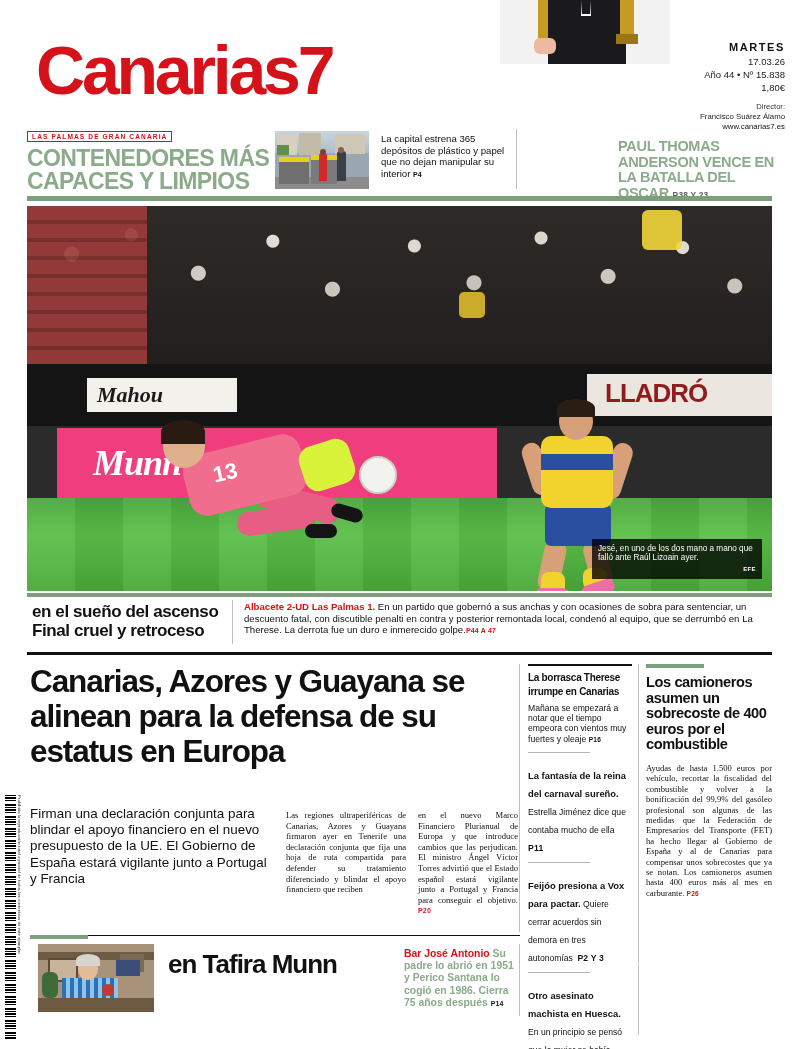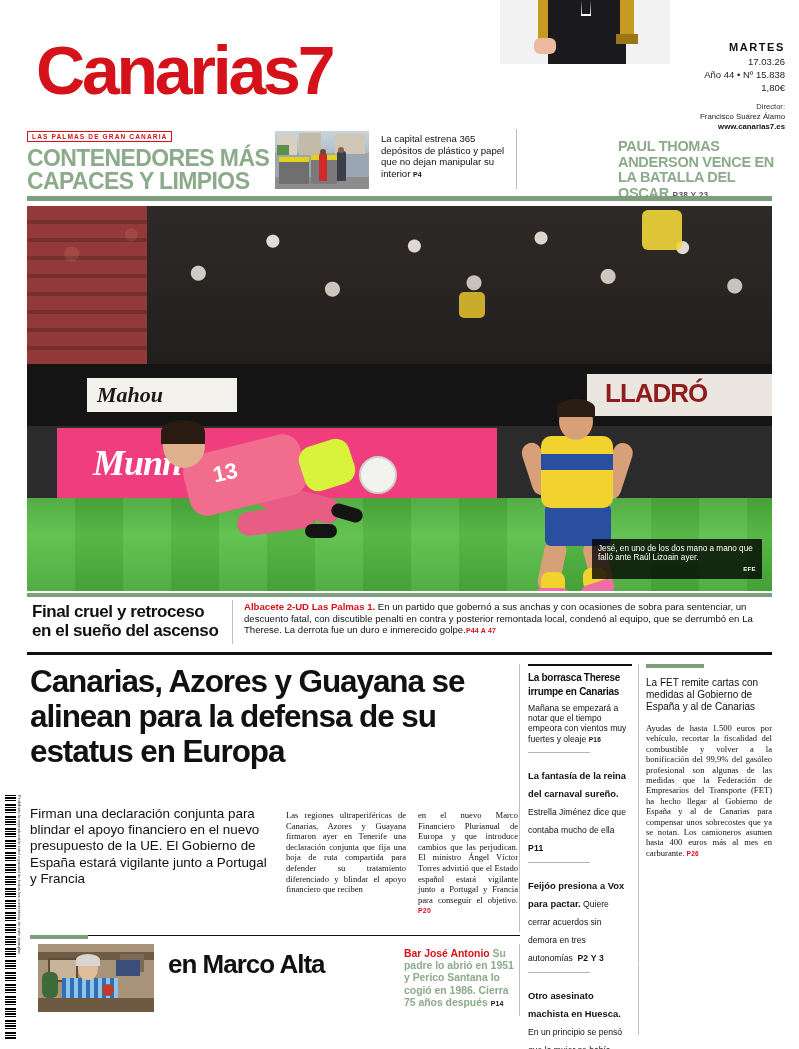--- a/index.html
+++ b/index.html
@@ -40,21 +40,21 @@
 
   .masthead-info{
     position:absolute;right:14px;top:41px;width:210px;text-align:right;
   }
   .mi-day{font-weight:bold;font-size:11px;letter-spacing:1.6px;color:#111;}
   .mi-date{font-size:9.5px;color:#222;margin-top:3px;}
   .mi-issue{font-size:9.5px;color:#222;margin-top:2px;}
   .mi-price{font-size:9.5px;color:#222;margin-top:2px;}
   .mi-dirlabel{font-size:7.6px;color:#333;margin-top:9px;}
   .mi-director{font-size:7.8px;color:#222;margin-top:1px;}
-  .mi-web{font-size:7.8px;font-weight:bold;color:#111;margin-top:1px;}
+  .mi-web{font-size:7.8px;font-weight:normal;color:#111;margin-top:1px;}
 
   
   .teaser-strip{position:absolute;left:27px;top:125px;width:745px;height:68px;}
   .kicker-box{
     display:inline-block;border:1.2px solid #d5121a;color:#d5121a;
     font-size:6.6px;font-weight:bold;letter-spacing:1.1px;
     padding:1.5px 4px 1px 4px;
   }
   .teaser-head{
     font-weight:bold;font-size:23px;line-height:22.5px;color:#8bab8b;
@@ -385,22 +385,22 @@
 
     <div class="photo-caption">
       <span>Jesé, en uno de los dos mano a mano que falló ante Raúl Lizoain ayer.</span>
       <span class="photo-credit">EFE</span>
     </div>
   </div>
 
   <div class="rule-green2"></div>
 
   <div class="sports-head">
+    <div>en el sueño del ascenso</div>
     <div>Final cruel y retroceso</div>
-    <div>en el sueño del ascenso</div>
   </div>
   <div class="sports-vrule"></div>
   <div class="sports-body">
     <b>Albacete 2-UD Las Palmas 1.</b><span> En un partido que gobernó a sus anchas y con ocasiones de sobra para sentenciar, un descuento fatal, con discutible penalti en contra y posterior remontada local, condenó al equipo, que se derrumbó en La Therese. La derrota fue un duro e inmerecido golpe.</span><span class="pg">P44 A 47</span>
   </div>
 
   <div class="rule-black"></div>
 
   <div class="main-head">Canarias, Azores y Guayana se alinean para la defensa de su estatus en Europa</div>
   <div class="main-lead">Firman una declaración conjunta para blindar el apoyo financiero en el nuevo presupuesto de la UE. El Gobierno de España estará vigilante junto a Portugal y Francia</div>
@@ -434,21 +434,21 @@
       <b>Otro asesinato machista en Huesca.</b><span> En un principio se pensó que la mujer se había suicidado</span> 
     </div>
 
   </div>
 
   <div class="rc-vrule"></div>
   <div class="sb2-vrule"></div>
 
   <div class="rc">
     <div class="rc-greenbar"></div>
-    <div class="rc-sub">La FET remite cartas con medidas al Gobierno de España y al de Canarias</div>
+    <div class="rc-head">Los camioneros asumen un sobrecoste de 400 euros por el combustible</div>
     <div class="rc-body">
       <span>Ayudas de hasta 1.500 euros por vehículo, recortar la fiscalidad del combustible y volver a la bonificación del 99,9% del gasóleo profesional son algunas de las medidas que la Federación de Empresarios del Transporte (FET) ha hecho llegar al Gobierno de España y al de Canarias para compensar unos sobrecostes que ya se notan. Los camioneros asumen hasta 400 euros más al mes en carburante.</span>
       <span class="pg">P26</span>
     </div>
   </div>
 
   <div class="bt-rule"></div>
   <div class="bt-greenbar"></div>
 
   <div class="bt-photo">
@@ -459,21 +459,21 @@
       <div class="bp-screen"></div>
     <div class="bp-plant"></div>
     <div class="bp-man-shirt"></div>
     <div class="bp-man-head"></div>
       <div class="bp-man-hair"></div>
     <div class="bp-red"></div>
     <div class="bp-counter"></div>
   </div>
 
   <div class="bt-head">
-    <div>en Marco Alta</div>
+    <div>en Tafira Munn</div>
   </div>
 
   <div class="bt-side">
     <b>Bar José Antonio</b><span> Su padre lo abrió en 1951 y Perico Santana lo cogió en 1986. Cierra 75 años después</span> <span class="pg">P14</span>
   </div>
   <div class="bt-vrule"></div>
 
 </div>
 
 </body></html>

